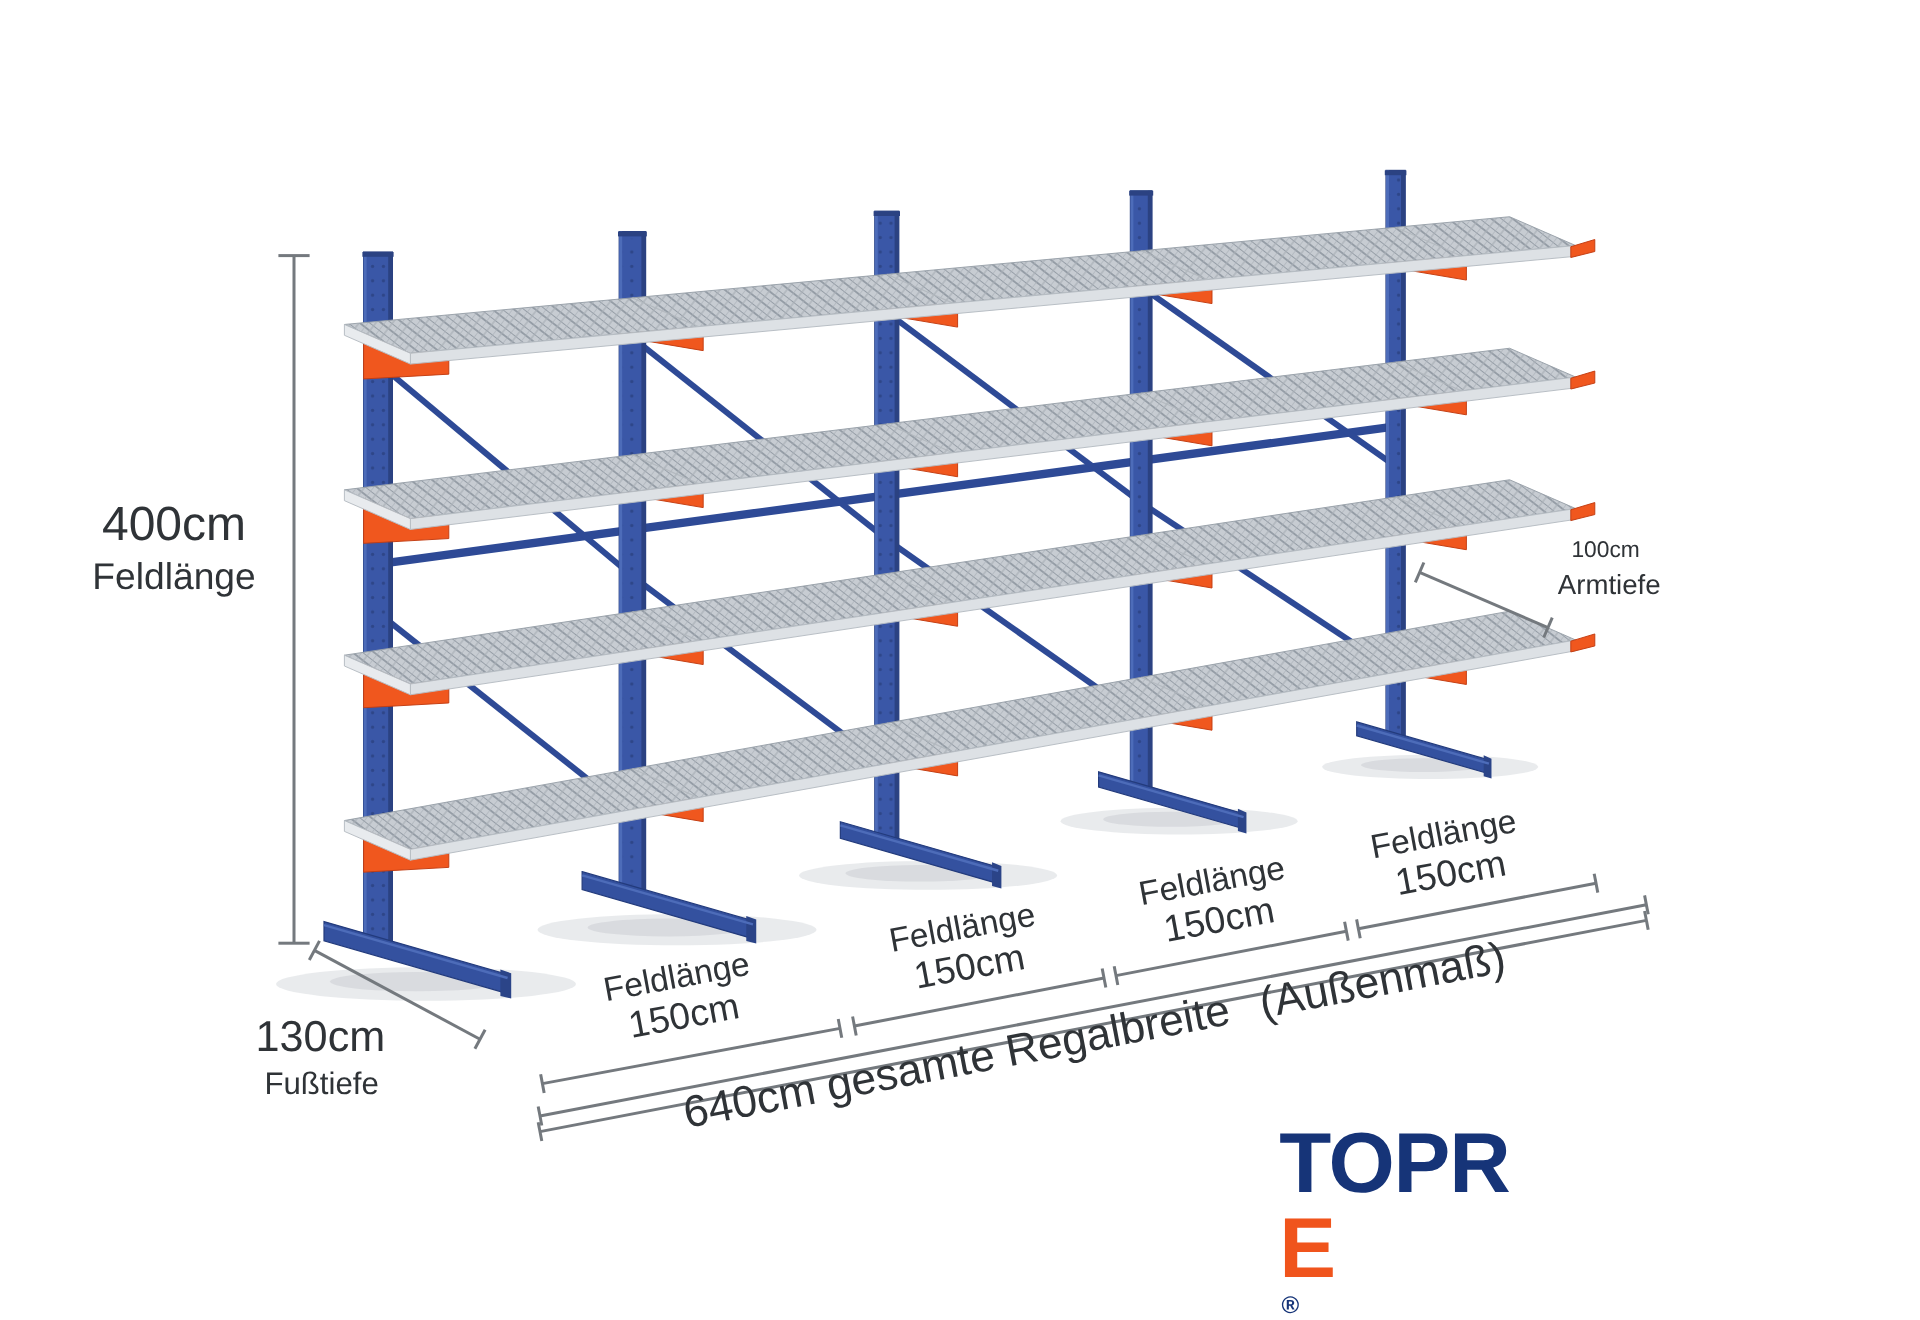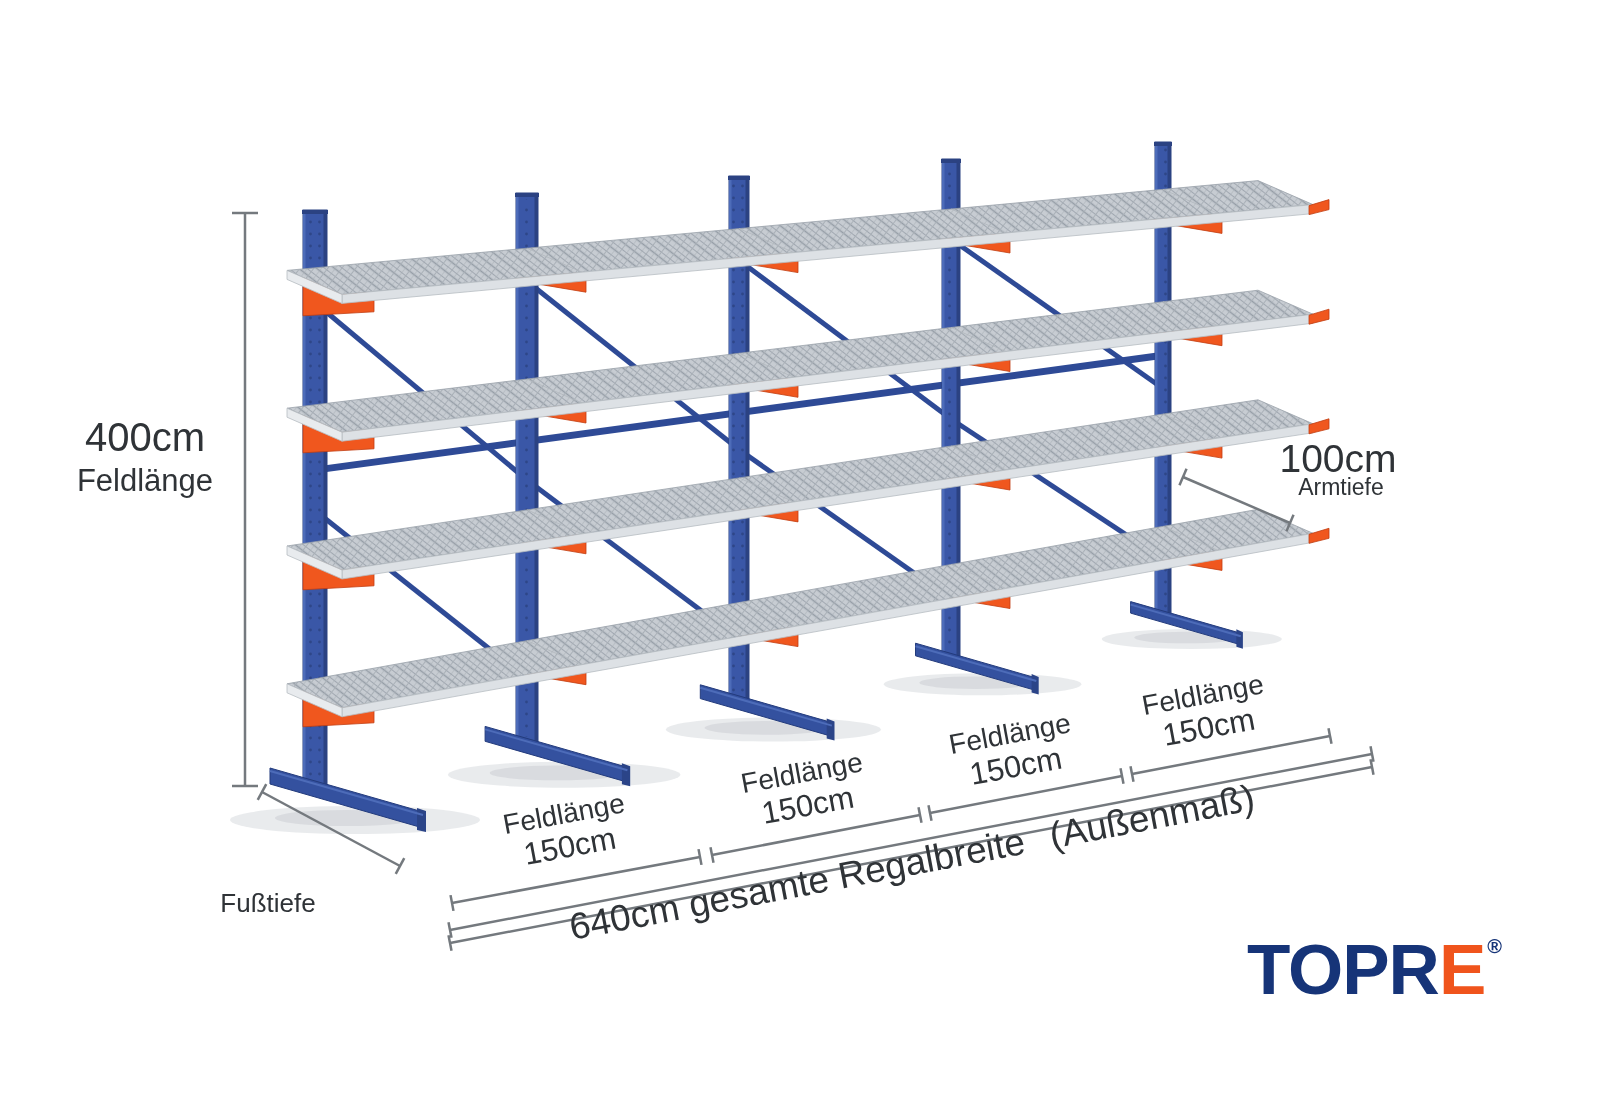--- a/index.html
+++ b/index.html
@@ -7,31 +7,31 @@
     width:1600px;height:1100px;background:#ffffff;overflow:hidden;
     font-family:"Liberation Sans",sans-serif;
   }
   #stage{position:absolute;left:0;top:0;width:1600px;height:1024px;}
   #rack-svg{position:absolute;left:0;top:0;}
   .lbl{position:absolute;color:#2f3337;text-align:center;white-space:nowrap;}
   .val-lg{font-size:40px;line-height:42px;}
   .cap-lg{font-size:31px;line-height:33px;}
   .val-md{font-size:36px;line-height:38px;}
   .cap-md{font-size:26px;line-height:31px;}
-  .val-sm{font-size:39px;line-height:30px;}
+  .val-sm{font-size:19px;line-height:30px;}
   .cap-sm{font-size:23px;line-height:24px;}
   .field-group{width:210px;transform:rotate(-10.5deg);transform-origin:center;}
   .field-cap{font-size:28px;line-height:32px;}
   .field-val{font-size:31px;line-height:34px;}
   #total-label{width:720px;font-size:37px;line-height:40px;transform:rotate(-10.8deg);transform-origin:center;}
   #total-label .suffix{margin-left:26px;}
   #logo{
     position:absolute;left:1066px;top:934px;width:436px;
-    display:flex;justify-content:flex-end;align-items:flex-start;
-    font-weight:bold;font-size:71px;line-height:1;letter-spacing:-1px;color:#163478;
+    display:flex;justify-content:flex-start;align-items:flex-start;
+    font-weight:bold;font-size:71px;line-height:1;letter-spacing:-1px;color:#163478;flex-direction:column;
   }
   #logo .accent{color:#f0541c;}
   #logo .reg{font-size:20px;letter-spacing:0;margin-top:2px;margin-left:2px;}
 </style>
 </head>
 <body>
 
 <div id="stage">
 
   <svg id="rack-svg" width="1600" height="1100" viewBox="0 0 1600 1100">
@@ -193,20 +193,21 @@
         <line x1="1370.499970112057" y1="746.1418888824809" x2="1373.500029887943" y2="761.8581111175191" stroke="#74797e" stroke-width="2.5"></line>
         <line x1="450" y1="943" x2="1372" y2="767" stroke="#74797e" stroke-width="2.5"></line>
         <line x1="448.4999701120571" y1="935.1418888824809" x2="451.5000298879429" y2="950.8581111175191" stroke="#74797e" stroke-width="2.5"></line>
         <line x1="1370.499970112057" y1="759.1418888824809" x2="1373.500029887943" y2="774.8581111175191" stroke="#74797e" stroke-width="2.5"></line>
       </g>
   </svg>
 
   <div class="lbl val-lg" style="left:45px;top:416px;width:200px;">400cm</div>
   <div class="lbl cap-lg" style="left:45px;top:464px;width:200px;">Feldlänge</div>
 
+  <div class="lbl val-md" style="left:167px;top:845px;width:200px;">130cm</div>
   <div class="lbl cap-md" style="left:168px;top:888px;width:200px;">Fußtiefe</div>
 
   <div class="lbl val-sm" style="left:1258px;top:444px;width:160px;">100cm</div>
   <div class="lbl cap-sm" style="left:1261px;top:475px;width:160px;">Armtiefe</div>
 
   <div class="lbl field-group" style="left:462px;top:798px;">
     <div class="field-cap">Feldlänge</div>
     <div class="field-val">150cm</div>
   </div>
   <div class="lbl field-group" style="left:700px;top:757px;">

